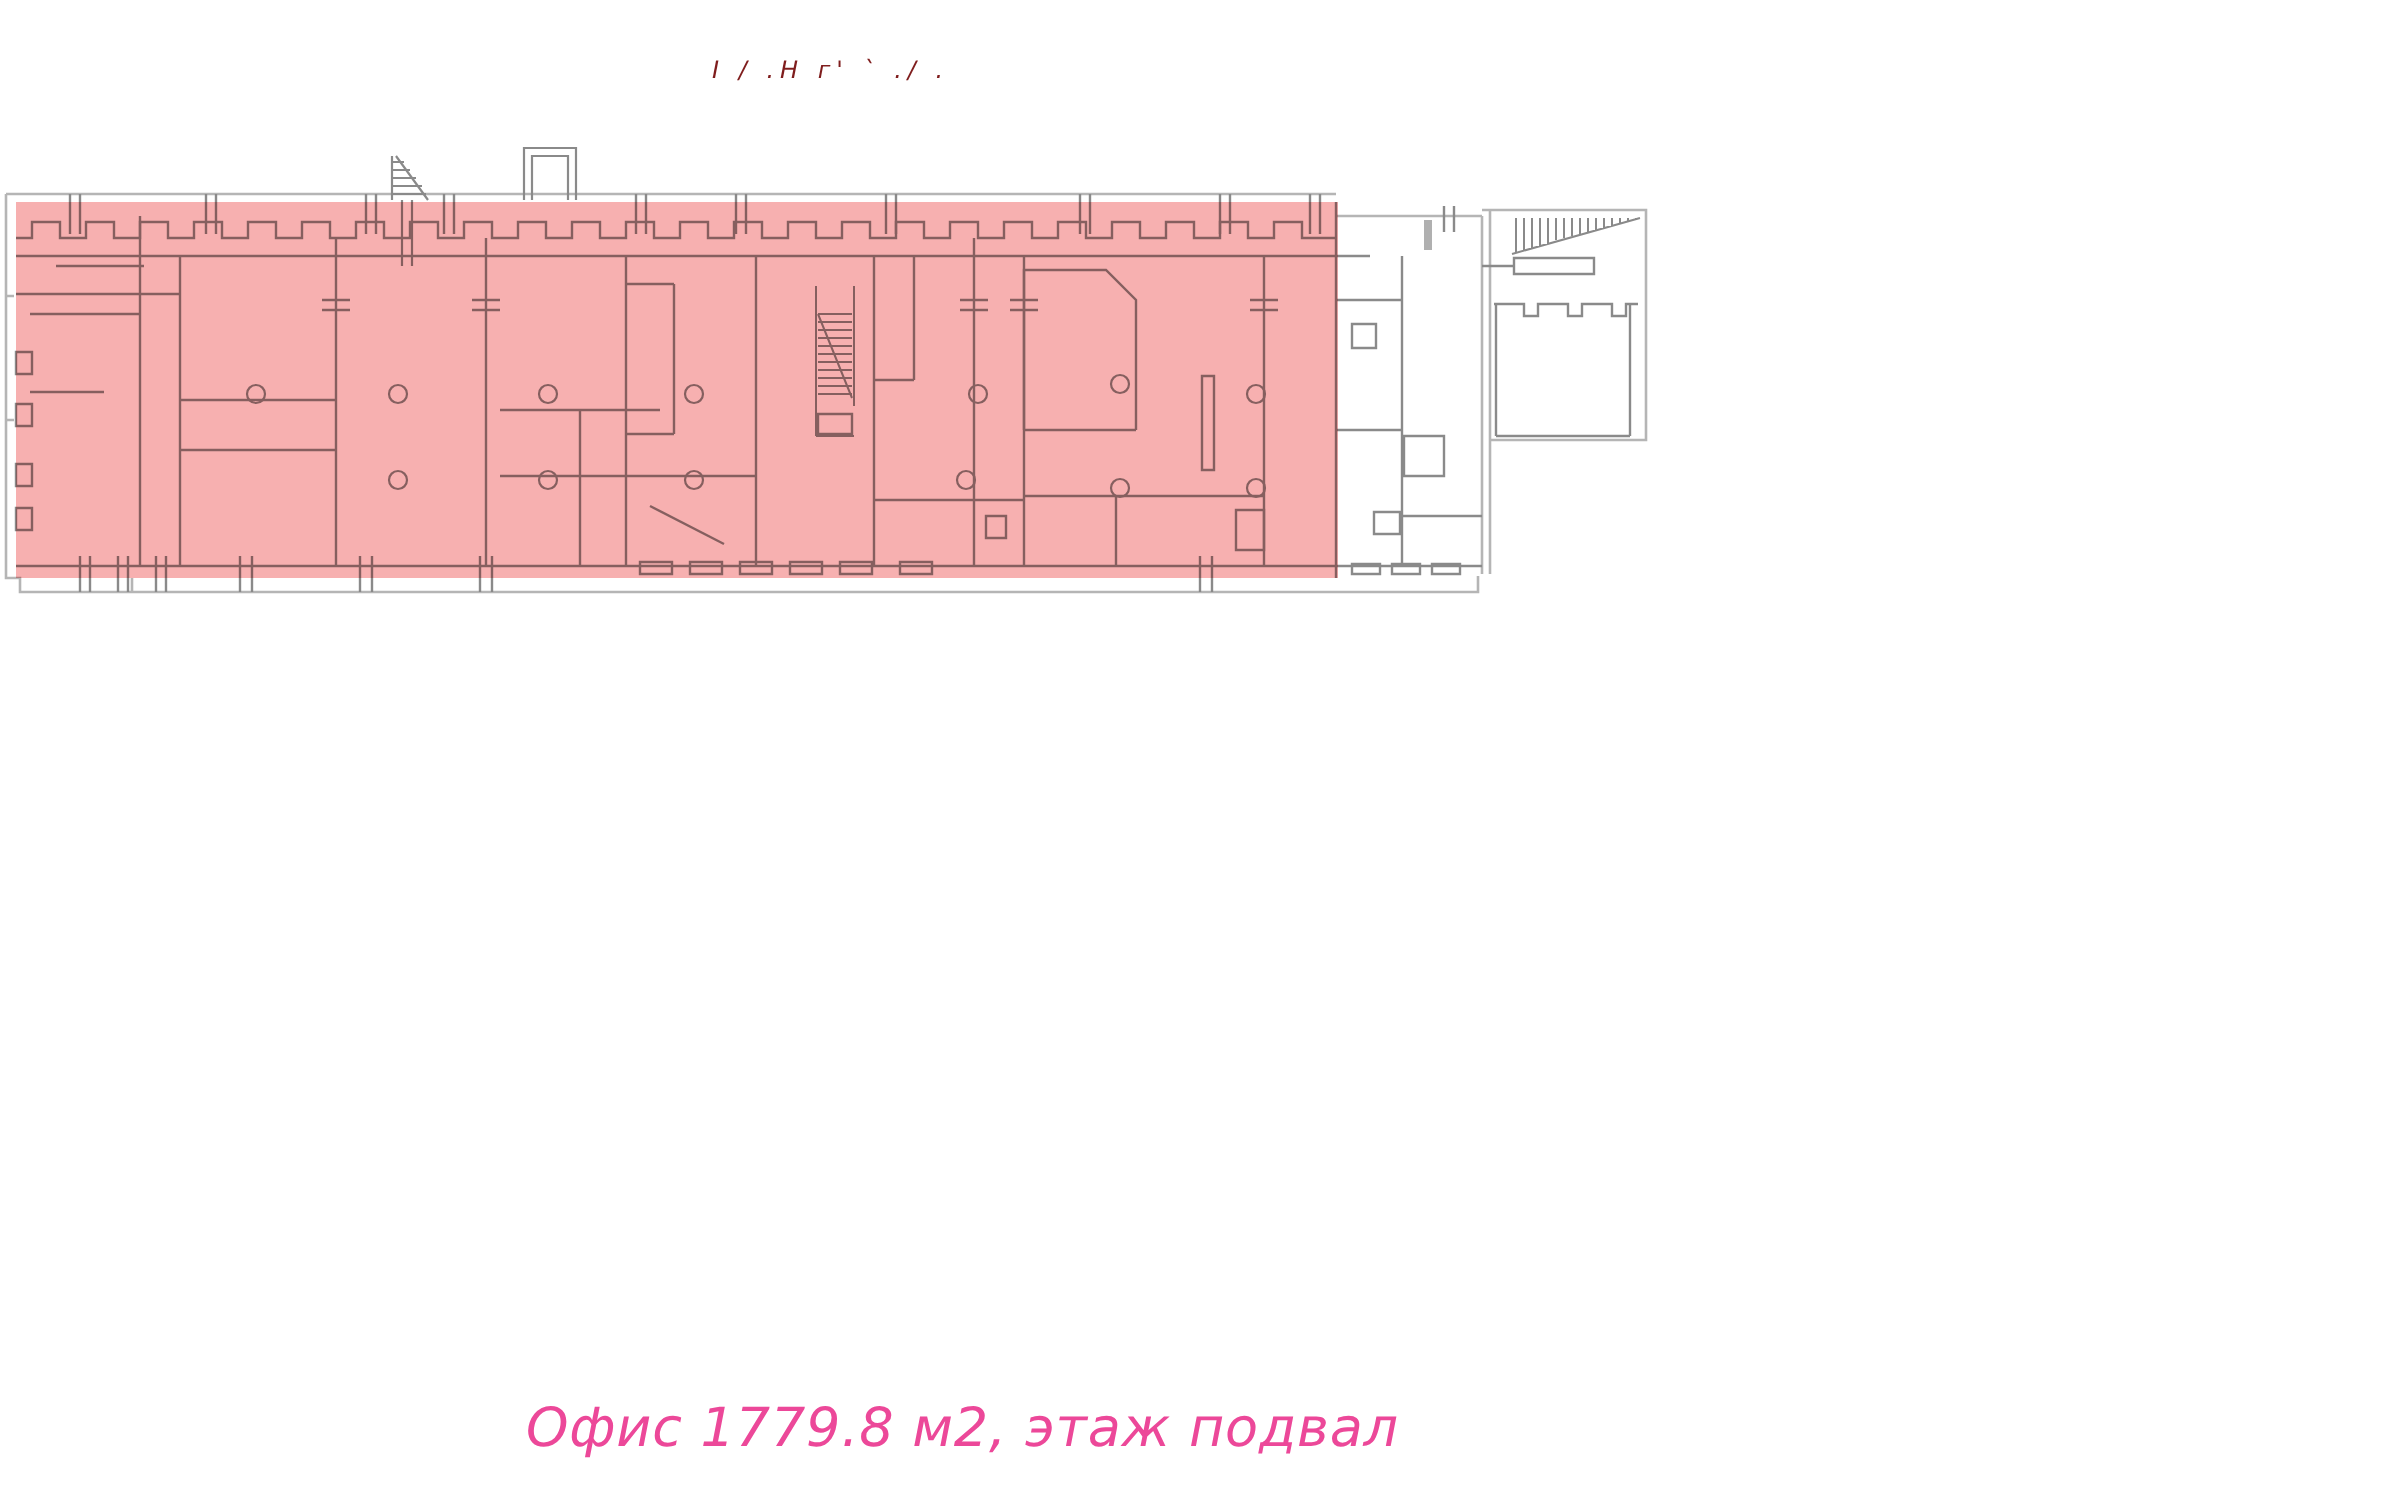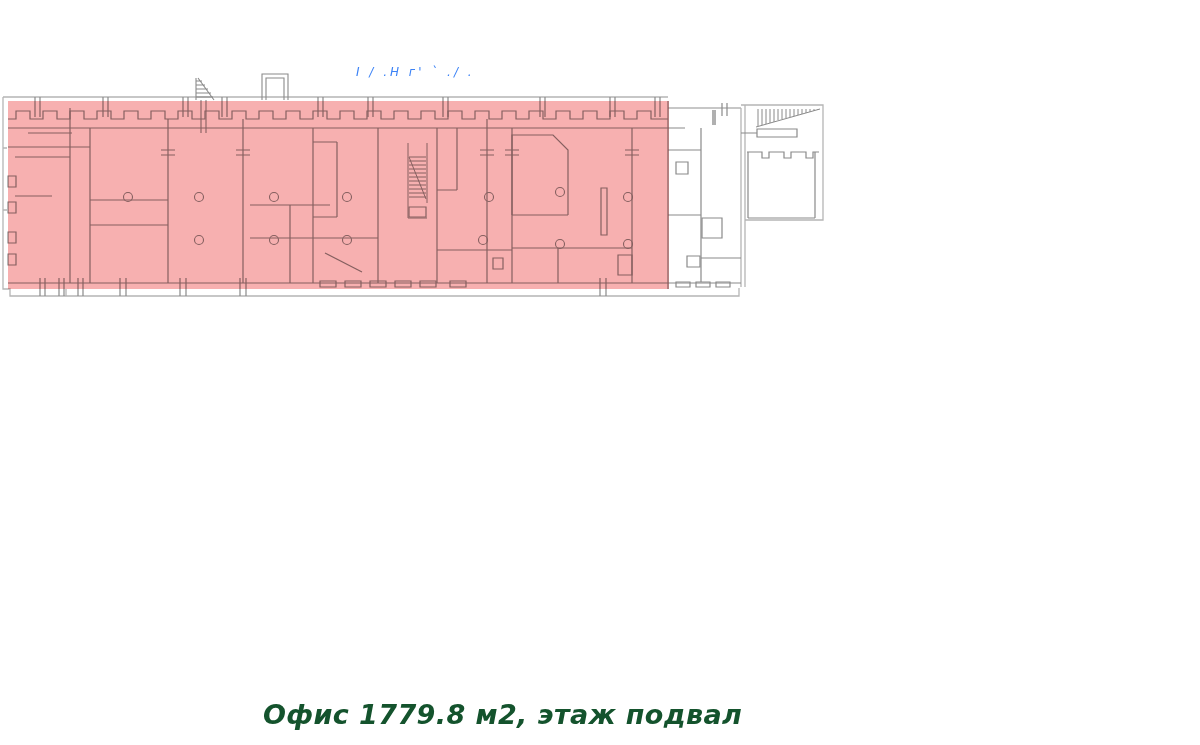--- a/index.html
+++ b/index.html
@@ -12,21 +12,21 @@
            letter-spacing:0.4px;white-space:nowrap;}
   .faint-note{position:absolute;left:356px;top:28px;font-size:12px;font-style:italic;
               letter-spacing:3px;white-space:nowrap;}
   svg *{vector-effect:non-scaling-stroke;}
 </style>
 </head>
 <body>
 
 <div class="screen">
 
-  <div class="faint-note" style="color: #3b82f6; margin-top: 37px;">І / .Н г' ` ./ .</div>
+  <div class="faint-note" style="color: #7f1d1d;">І / .Н г' ` ./ .</div>
 
   <svg class="plan-svg" width="1200" height="745" viewBox="0 0 1200 745">
 
     <g fill="none" stroke-width="1.3" stroke="#b5b5b5">
       <path d="M3,97 H668 M668,108 H741 M741,105 H823 V220 H745 M745,220 V287
                M3,97 V289 H10 V296 H66 M66,289 V296 M66,296 H739 V288
                M741,108 V287 M745,105 V220"></path>
 
       <path d="M3,148 H7 M3,210 H7"></path>
     </g>
@@ -131,15 +131,15 @@
       <circle cx="560" cy="244" r="4.5"></circle>
         <circle cx="628" cy="197" r="4.5"></circle>
       <circle cx="628" cy="244" r="4.5"></circle>
     </g>
 
     <rect x="712" y="110" width="4" height="15" fill="#b0b0b0" stroke="none"></rect>
   </svg>
 
   <div class="highlight" style="background: rgb(247, 176, 176);"></div>
 
-  <div class="caption" style="color: #14532d; font-weight: bold;">Офис 1779.8 м2, этаж подвал</div>
+  <div class="caption" style="color: #ec4899;">Офис 1779.8 м2, этаж подвал</div>
 
 </div>
 
 </body></html>

